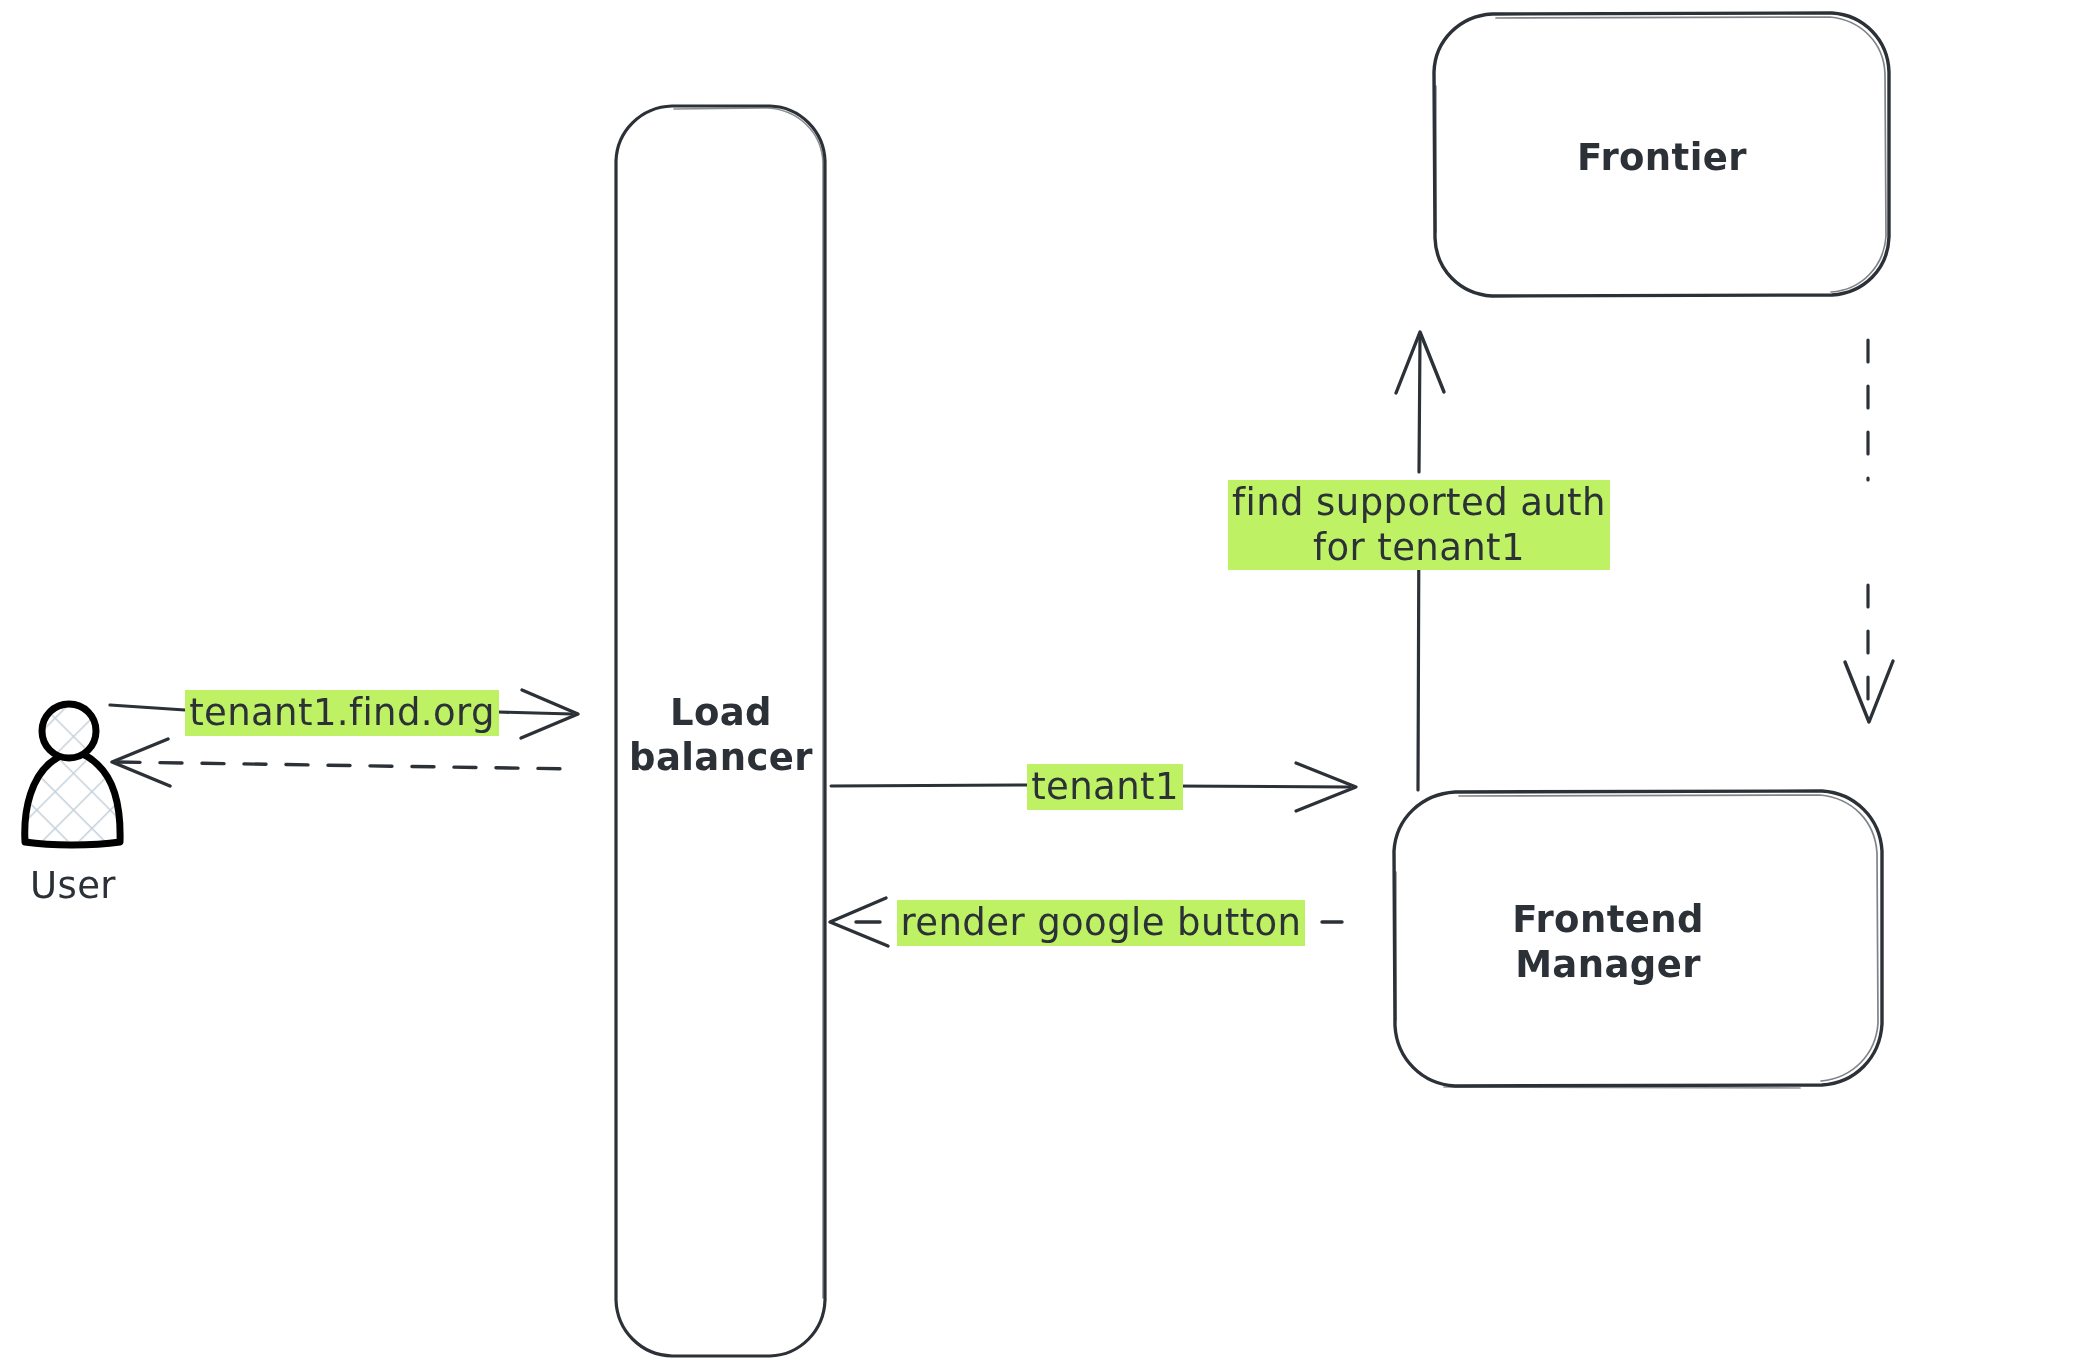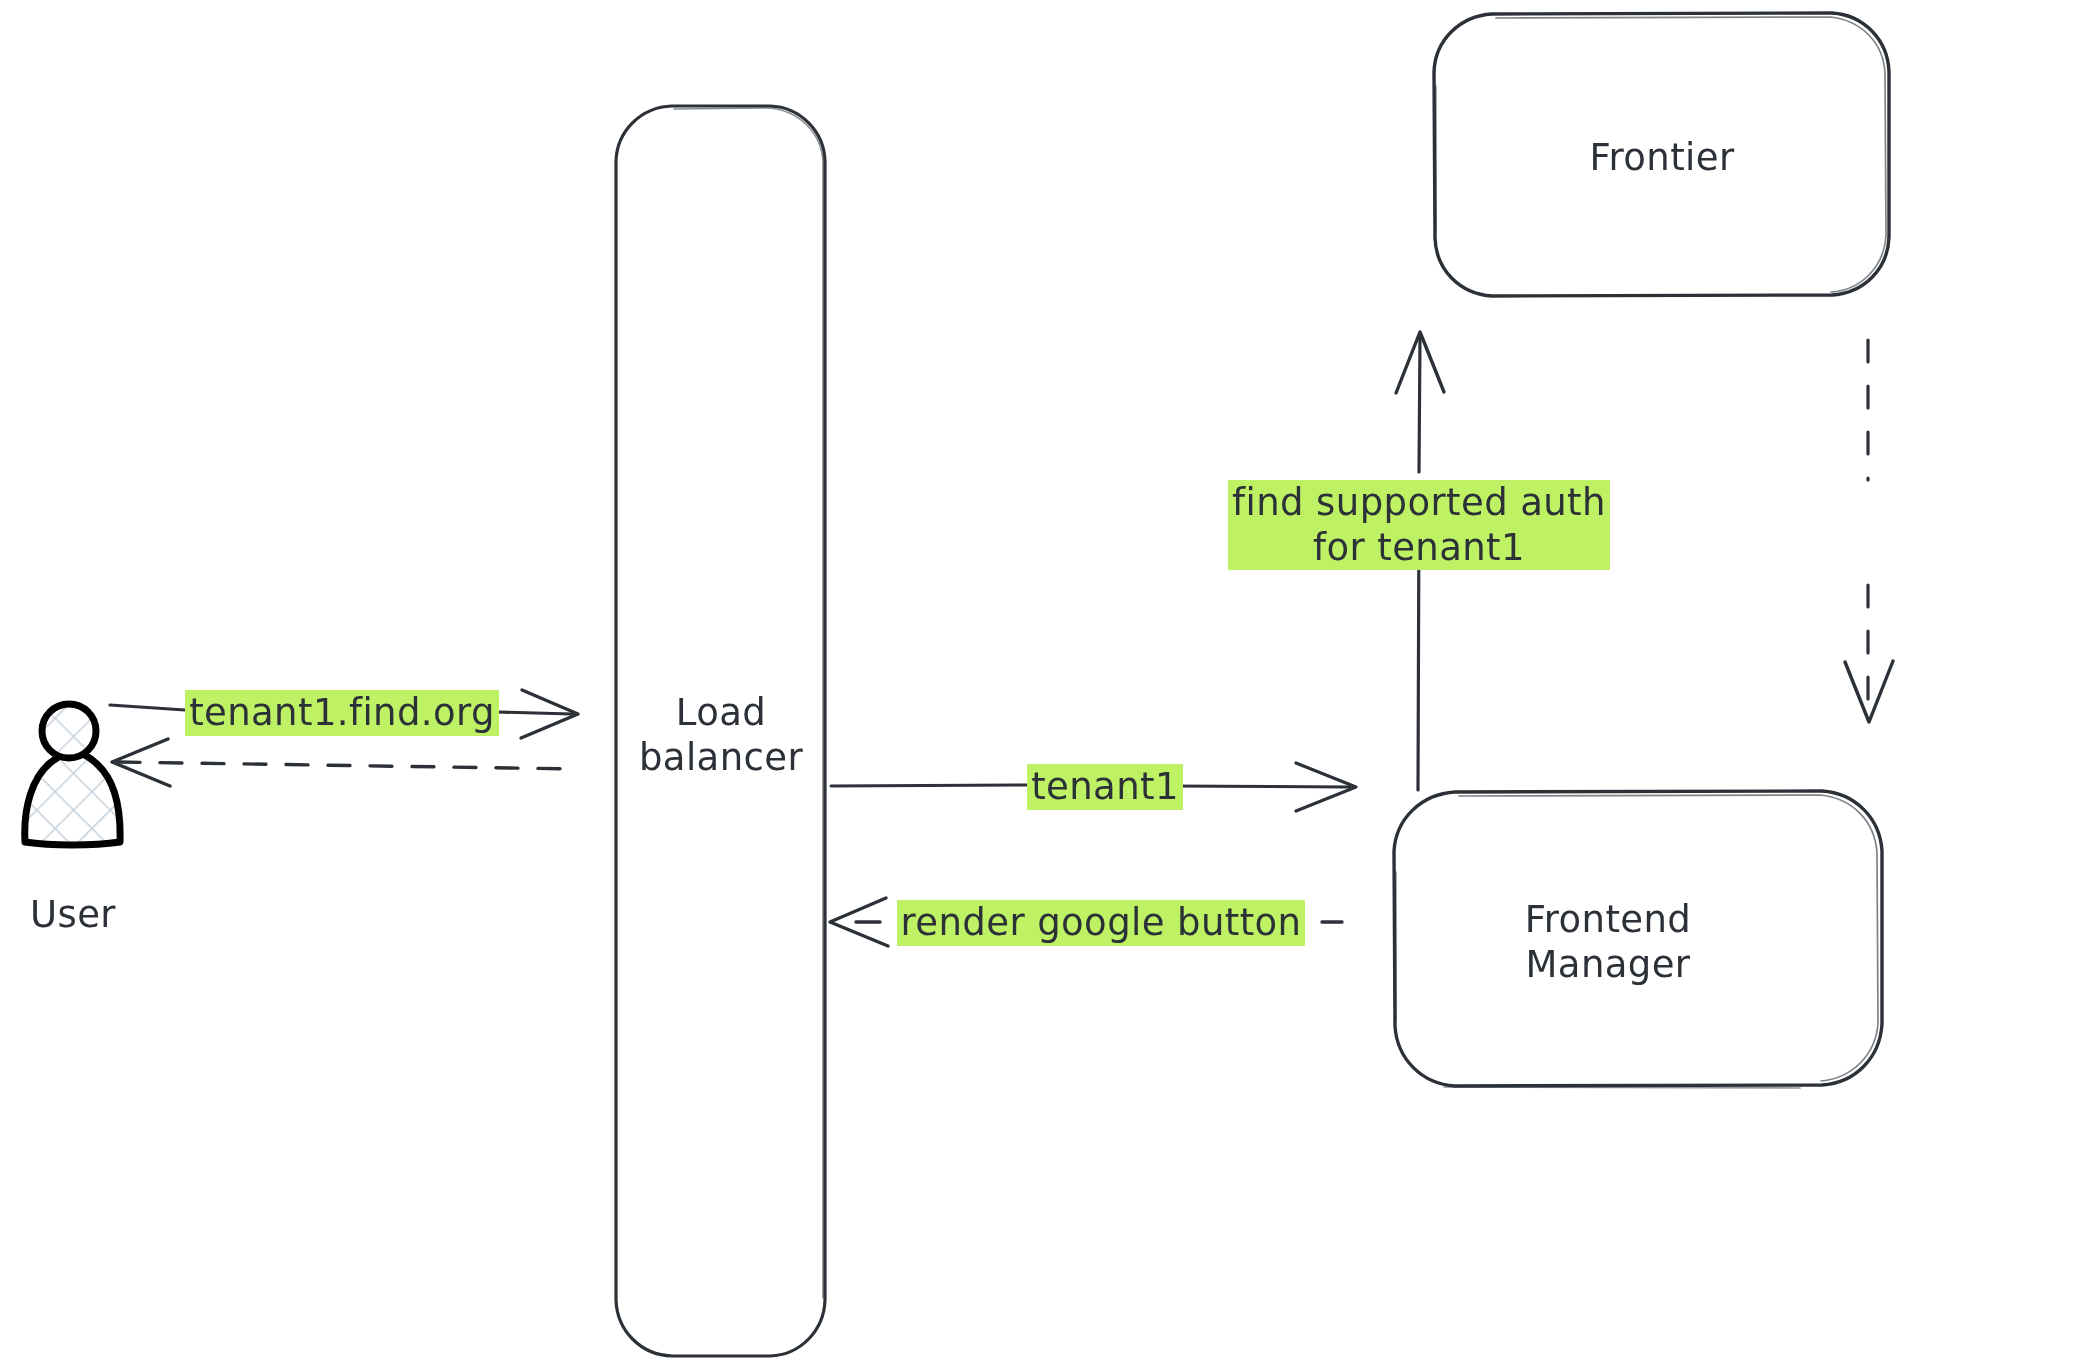--- a/index.html
+++ b/index.html
@@ -28,21 +28,21 @@
     position: absolute;
     color: #2b3137;
     font-family: "DejaVu Sans", sans-serif;
     font-weight: 400;
     text-align: center;
     line-height: 1.22;
     white-space: pre-line;
     letter-spacing: 0.4px;
     pointer-events: none;
   }
-  .node-label { font-size: 37px; }
+  .node-label { font-size: 37px; font-weight: bold; }
   .edge-label { font-size: 37px; }
   .actor-label { font-size: 37px; }
   .lbl-wrap {
     position: absolute;
     display: flex;
     align-items: center;
     justify-content: center;
     pointer-events: none;
   }
   .edge-bg {
@@ -125,21 +125,21 @@
       <path d="M1396,393 L1420,332 L1444,392" fill="none" stroke="#2b3137" stroke-width="3.4" stroke-linecap="round" stroke-linejoin="round"></path>
     </g>
 
     <g>
       <path d="M1868,340 L1868,480" fill="none" stroke="#2b3137" stroke-width="3.2" stroke-linecap="round" stroke-dasharray="22 24"></path>
       <path d="M1868,585 L1868,712" fill="none" stroke="#2b3137" stroke-width="3.2" stroke-linecap="round" stroke-dasharray="22 24"></path>
       <path d="M1845,662 L1869,722 L1893,661" fill="none" stroke="#2b3137" stroke-width="3.4" stroke-linecap="round" stroke-linejoin="round"></path>
     </g>
   </svg>
 
-  <div class="lbl-wrap" style="left:0px; top:862px; width:146px; height:48px;margin-top:29px;">
+  <div class="lbl-wrap" style="left:0px; top:862px; width:146px; height:48px;">
     <div class="lbl actor-label">User</div>
   </div>
 
   <div class="lbl-wrap" style="left:616px; top:680px; width:210px; height:110px;">
     <div class="lbl node-label">Load
 balancer</div>
   </div>
 
   <div class="lbl-wrap" style="left:1434px; top:132px; width:456px; height:52px;">
     <div class="lbl node-label">Frontier</div>

